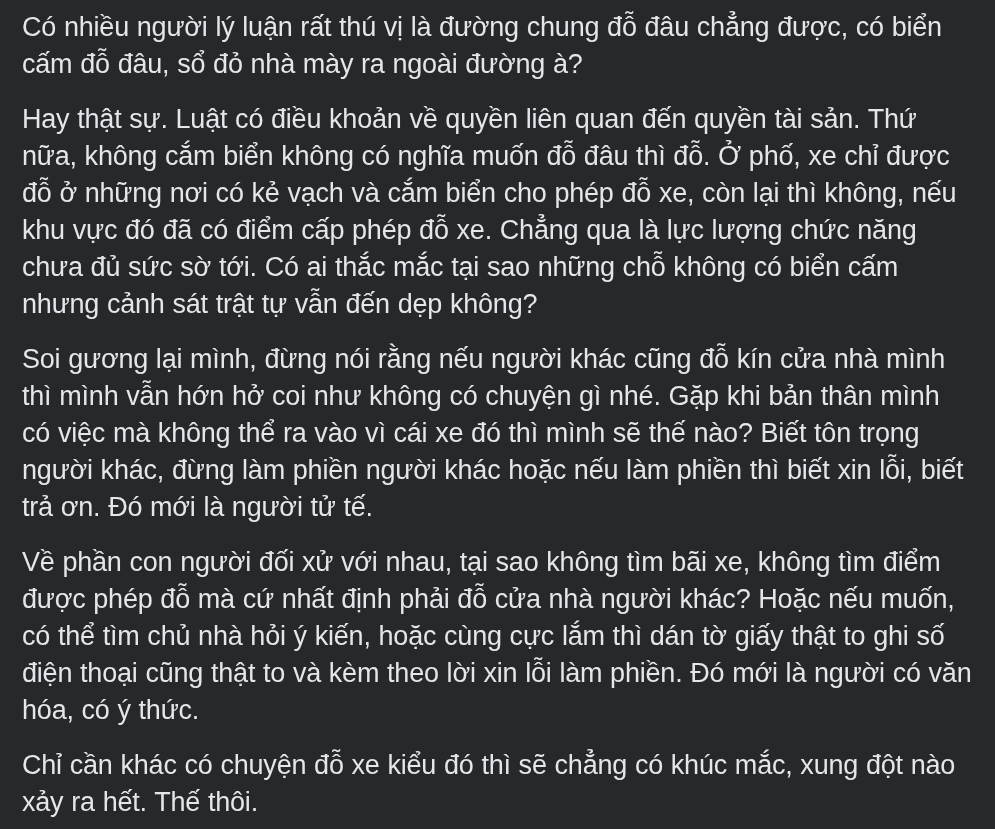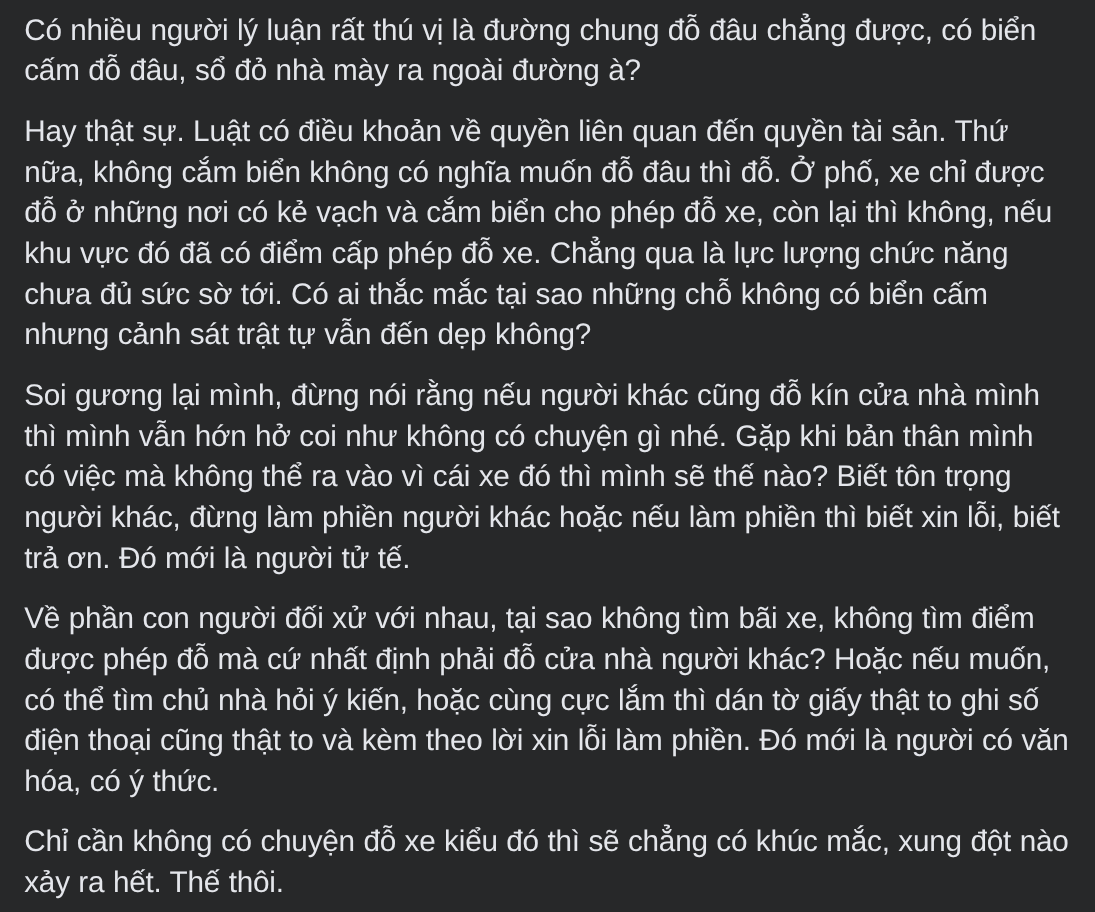--- a/index.html
+++ b/index.html
@@ -34,14 +34,14 @@
   }
 </style>
 </head>
 <body style="background: rgb(39, 40, 41); color: rgb(228, 230, 235);">
 
 <article class="post-body">
   <p>Có nhiều người lý luận rất thú vị là đường chung đỗ đâu chẳng được, có biển cấm đỗ đâu, sổ đỏ nhà mày ra ngoài đường à?</p>
   <p>Hay thật sự. Luật có điều khoản về quyền liên quan đến quyền tài sản. Thứ nữa, không cắm biển không có nghĩa muốn đỗ đâu thì đỗ. Ở phố, xe chỉ được đỗ ở những nơi có kẻ vạch và cắm biển cho phép đỗ xe, còn lại thì không, nếu khu vực đó đã có điểm cấp phép đỗ xe. Chẳng qua là lực lượng chức năng chưa đủ sức sờ tới. Có ai thắc mắc tại sao những chỗ không có biển cấm nhưng cảnh sát trật tự vẫn đến dẹp không?</p>
   <p>Soi gương lại mình, đừng nói rằng nếu người khác cũng đỗ kín cửa nhà mình thì mình vẫn hớn hở coi như không có chuyện gì nhé. Gặp khi bản thân mình có việc mà không thể ra vào vì cái xe đó thì mình sẽ thế nào? Biết tôn trọng người khác, đừng làm phiền người khác hoặc nếu làm phiền thì biết xin lỗi, biết trả ơn. Đó mới là người tử tế.</p>
   <p>Về phần con người đối xử với nhau, tại sao không tìm bãi xe, không tìm điểm được phép đỗ mà cứ nhất định phải đỗ cửa nhà người khác? Hoặc nếu muốn, có thể tìm chủ nhà hỏi ý kiến, hoặc cùng cực lắm thì dán tờ giấy thật to ghi số điện thoại cũng thật to và kèm theo lời xin lỗi làm phiền. Đó mới là người có văn hóa, có ý thức.</p>
-  <p>Chỉ cần không có chuyện đỗ xe kiểu đó thì sẽ chẳng có khúc mắc, xung đột nào xảy ra hết. Thế thôi.</p>
+  <p>Chỉ cần khác có chuyện đỗ xe kiểu đó thì sẽ chẳng có khúc mắc, xung đột nào xảy ra hết. Thế thôi.</p>
 </article>
 
 </body></html>

